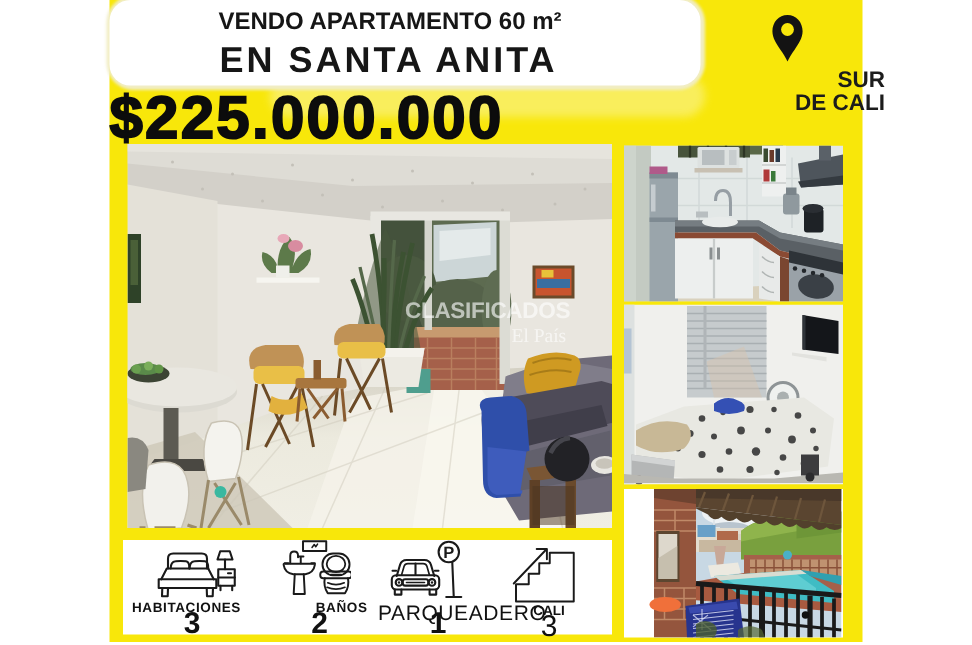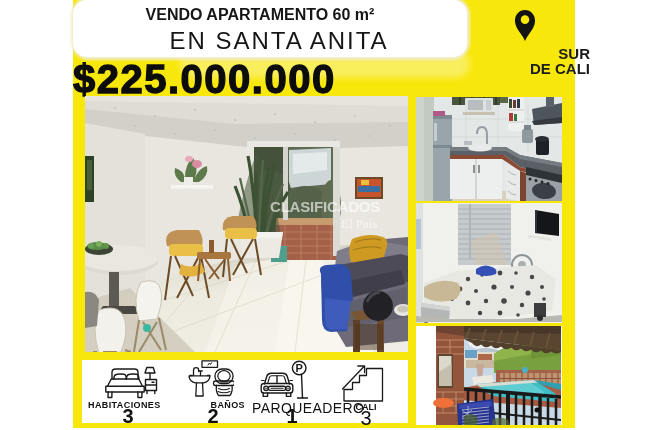--- a/index.html
+++ b/index.html
@@ -13,21 +13,21 @@
 <div class="abs" style="left:73px;top:0;width:502px;height:428px;background:#f8e70a;"></div>
 
 <div class="abs" style="left:180px;top:50px;width:290px;height:28px;background:#faf4a0;opacity:.55;border-radius:14px;filter:blur(3px);"></div>
 
 <div class="abs" style="left:71px;top:-3px;width:399px;height:63px;background:#f1edc4;border-radius:18px;filter:blur(1.2px);"></div>
 
 <div class="abs" style="left:73px;top:0px;width:394px;height:57px;background:#ffffff;border-radius:14px;"></div>
 
 <div class="abs" style="left:73px;top:6px;width:374px;text-align:center;font-size:16px;font-weight:bold;color:#161616;letter-spacing:0px;">VENDO APARTAMENTO 60 m²</div>
 
-<div class="abs" style="left:73px;top:27px;width:372px;text-align:center;font-size:24px;font-weight:normal;color:#161616;letter-spacing:2px;padding-left:20px;">EN SANTA ANITA</div>
+<div class="abs" style="left:73px;top:27px;width:372px;text-align:center;font-size:24px;font-weight:bold;color:#161616;letter-spacing:2px;">EN SANTA ANITA</div>
 
 <div class="abs" style="left:73px;top:57px;width:468px;text-align:left;font-size:40px;font-weight:bold;color:#0c0c0c;-webkit-text-stroke:1.3px #0c0c0c;letter-spacing:1.5px;">$225.000.000</div>
 
 <svg class="abs" style="left:512px;top:9px;" width="26" height="33" viewBox="0 0 31 35" preserveAspectRatio="none">
   <path d="M15.5,1 C8.6,1 3.5,6 3.5,12.6 c0,4.9 3.4,9.2 6.5,13.2 2.1,2.7 4.2,5.4 5.5,8.2 1.3,-2.8 3.4,-5.5 5.5,-8.2 3.1,-4 6.5,-8.3 6.5,-13.2 C27.5,6 22.4,1 15.5,1 Z" fill="#131313"></path>
   <ellipse cx="15.5" cy="11.3" rx="5.1" ry="4.6" fill="#f8e70a"></ellipse>
 </svg>
 
 <div class="abs" style="left:460px;top:46px;width:130px;text-align:right;font-size:15px;font-weight:bold;color:#1c1c1c;line-height:15px;">SUR<br>DE CALI</div>
 

